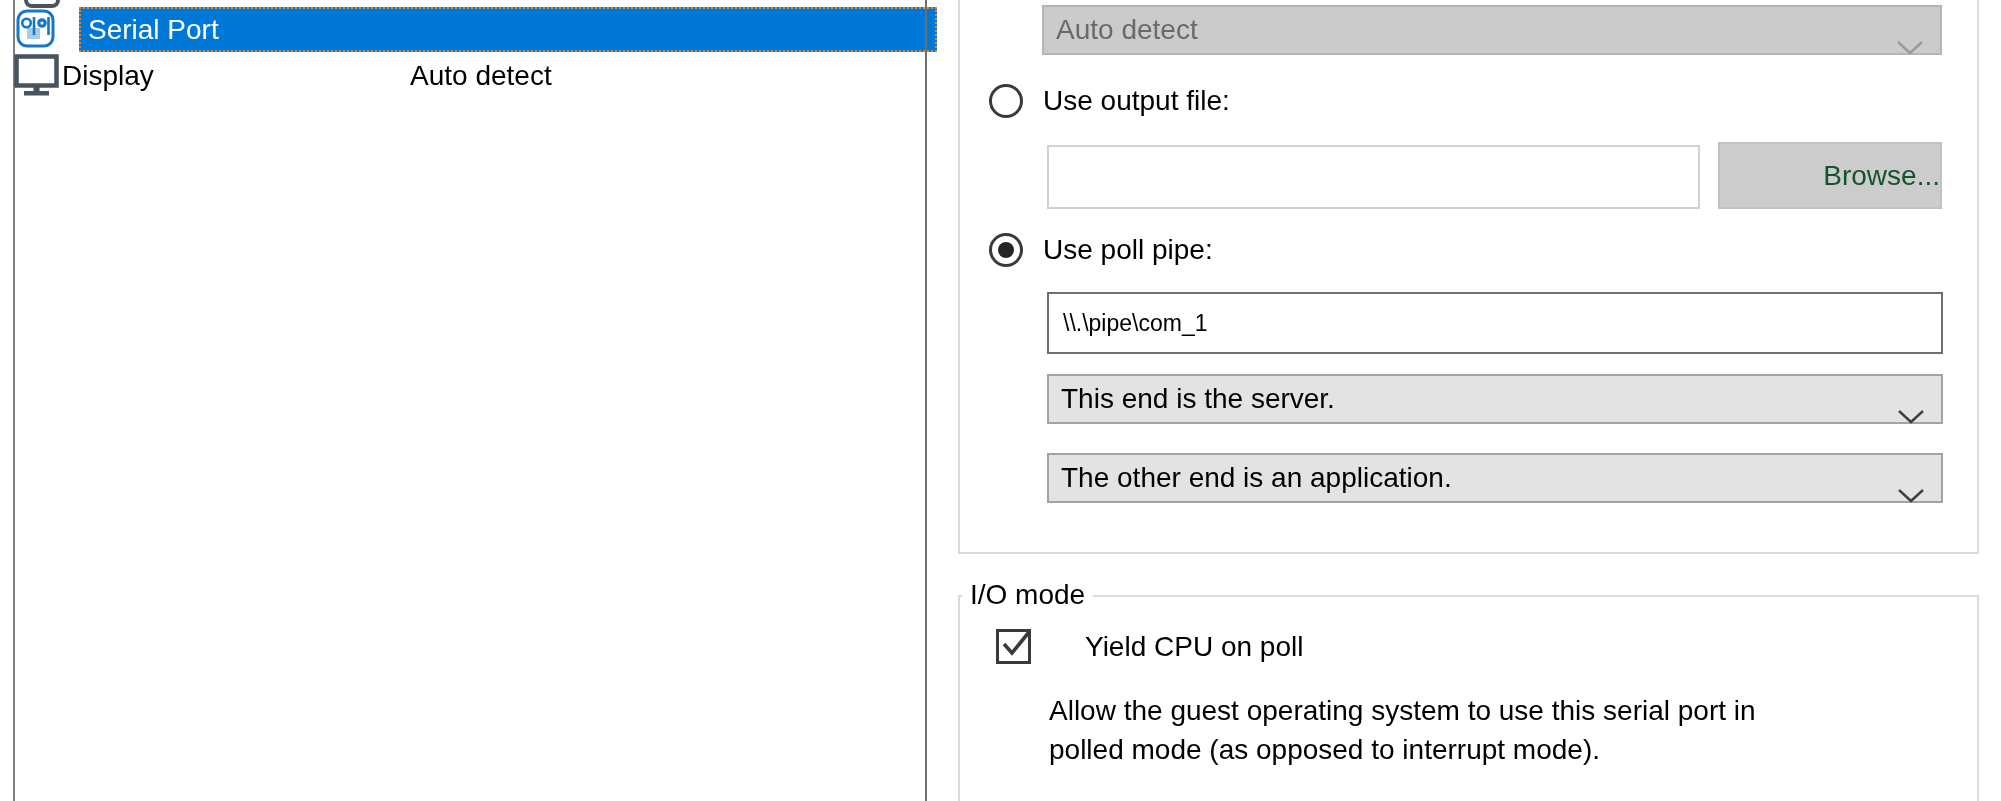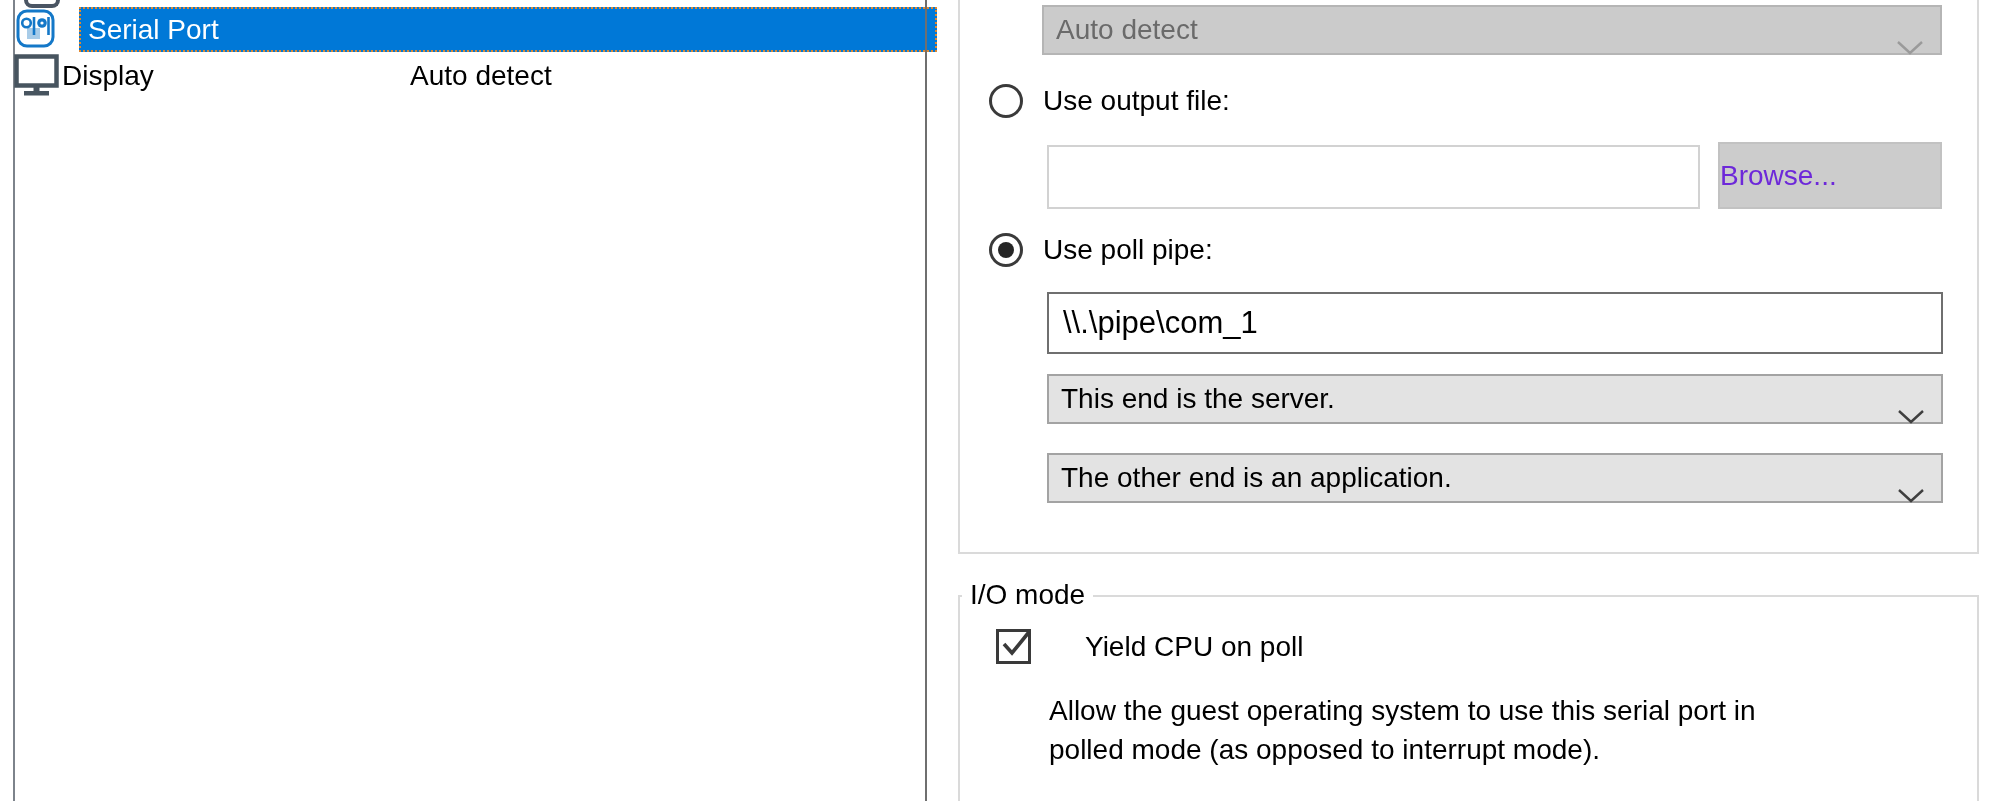--- a/index.html
+++ b/index.html
@@ -63,28 +63,28 @@
   }
   .combo-disabled {
     background: #cbcbcb; border-color: #b5b5b5; color: #6a6a6a;
   }
   .combo .chev { position: absolute; right: 16px; top: 17px; }
 
   
   .textbox {
     position: absolute; background: #fff; border: 2px solid #d2d2d2;
     font-family: "Liberation Sans", "DejaVu Sans", sans-serif;
-    font-size: 31px; color: #000; padding: 0 0 0 14px; outline: none;
+    font-size: 23px; color: #000; padding: 0 0 0 14px; outline: none;
   }
   .textbox-active { border-color: #6f6f6f; }
 
   
   .btn-disabled {
     position: absolute; background: #cccccc; border: 2px solid #c2c2c2;
-    color: #6d28d9; text-align: left;
+    color: #14532d; text-align: right;
   }
 
   
   .radio {
     position: absolute; width: 34px; height: 34px;
     border: 3px solid #3a3a3a; border-radius: 50%; background: #fff;
   }
   .radio-dot {
     position: absolute; left: 6px; top: 6px; width: 16px; height: 16px;
     border-radius: 50%; background: #252525;

